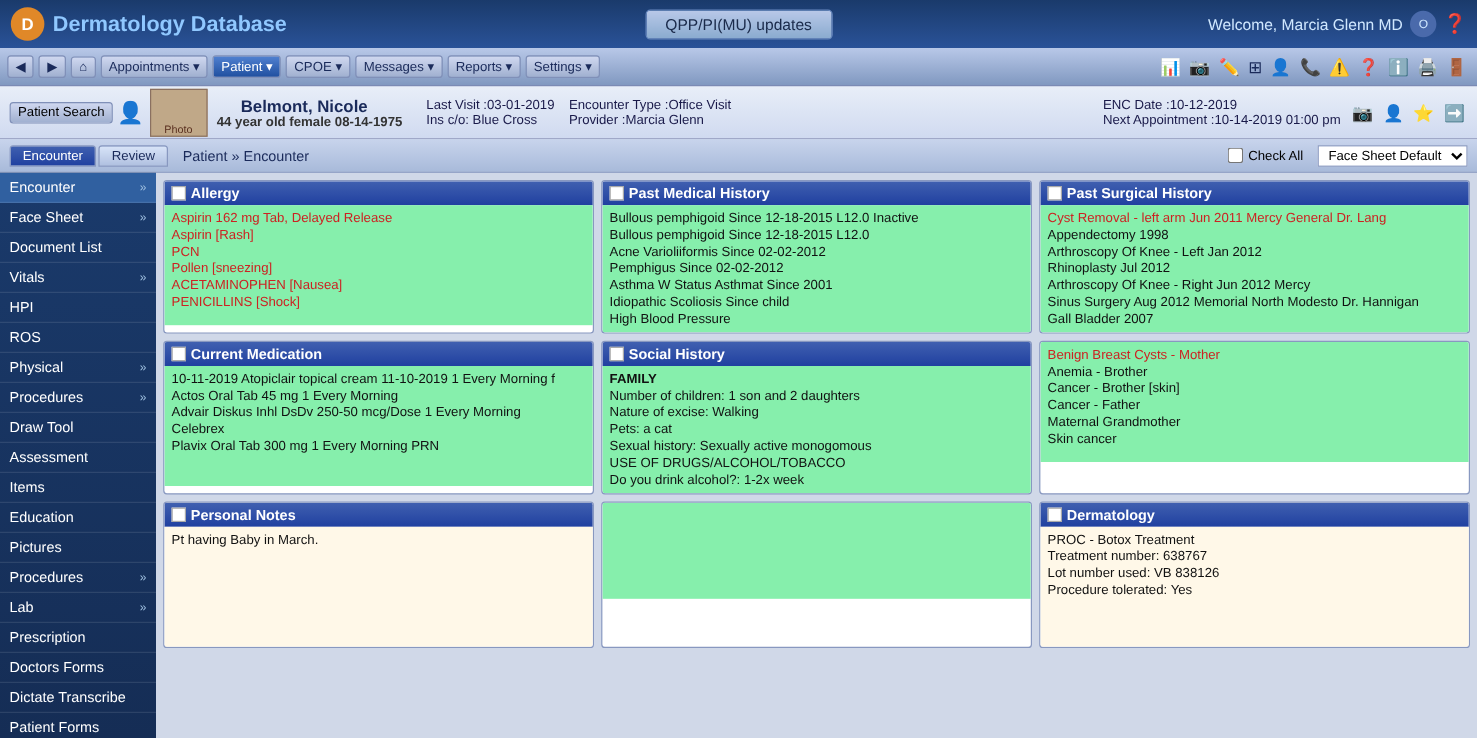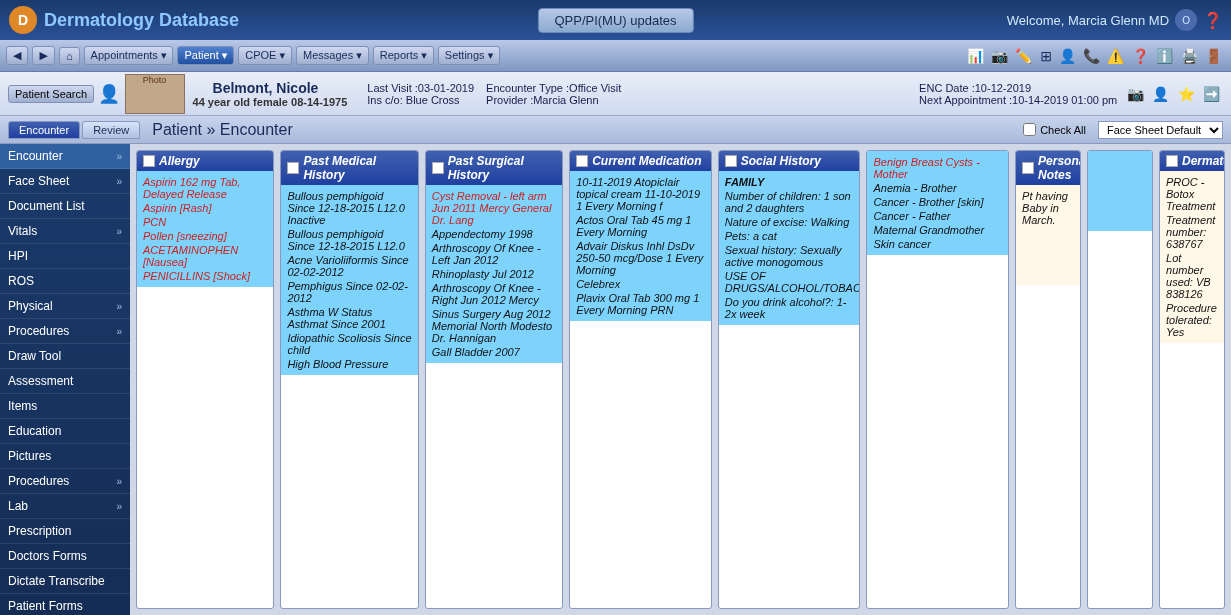--- a/index.html
+++ b/index.html
@@ -39,42 +39,42 @@
     .toolbar-icons { margin-left: auto; display: flex; gap: 3px; }
     .icon-btn { background: none; border: none; cursor: pointer; font-size: 14px; color: #1a2a5a; padding: 2px; }
 
     
     .patient-bar {
       background: linear-gradient(to bottom, #e8eef8, #d0daf0);
       display: flex; align-items: center; padding: 2px 8px; height: 44px;
       border-bottom: 1px solid #a0a8c8;
     }
     .patient-search-area { display: flex; align-items: center; gap: 4px; }
-    .patient-photo { width: 60px; height: 40px; background: #c0a888; border: 1px solid #8a7060; display: flex; align-items: flex-start; justify-content: center; font-size: 10px; }
+    .patient-photo { width: 48px; height: 40px; background: #c0a888; border: 1px solid #8a7060; display: flex; align-items: flex-end; justify-content: center; font-size: 10px; }
     .patient-info-main { display: flex; flex-direction: column; margin-left: 8px; }
     .patient-name { font-size: 14px; font-weight: bold; color: #1a2a5a; padding-left: 20px; }
     .patient-details { font-size: 11px; color: #333; }
     .patient-details span.bold { font-weight: bold; }
     .encounter-details { display: flex; gap: 12px; margin-left: 20px; font-size: 11px; color: #1a1a4a; }
     .encounter-right { margin-left: auto; font-size: 11px; color: #1a1a4a; }
 
     
     .subheader {
       background: linear-gradient(to bottom, #c8d4ec, #a8bada);
       display: flex; align-items: center; padding: 2px 8px; height: 28px;
       border-bottom: 1px solid #8898c0;
     }
     .subheader-tabs { display: flex; gap: 2px; }
     .sub-tab {
       background: linear-gradient(to bottom, #d8e4f8, #b0c0e0);
       border: 1px solid #8898c0; border-radius: 3px 3px 0 0;
       padding: 2px 10px; font-size: 11px; cursor: pointer; color: #1a2a5a;
     }
     .sub-tab.active { background: linear-gradient(to bottom, #4060b0, #2040a0); color: white; }
-    .breadcrumb { font-size: 16px; color: #1a2a5a; margin-left: 12px; }
+    .breadcrumb { font-size: 12px; color: #1a2a5a; margin-left: 12px; }
     .check-all { margin-left: auto; display: flex; align-items: center; gap: 4px; font-size: 11px; }
     .face-sheet-select {
       border: 1px solid #8898c0; background: white; font-size: 11px;
       padding: 1px 4px; margin-left: 8px;
     }
 
     
     .main-layout { display: flex; height: calc(615px - 40px - 32px - 44px - 28px); }
 
     
@@ -84,36 +84,36 @@
     }
     .sidebar-item {
       display: flex; align-items: center; justify-content: space-between;
       padding: 5px 8px; color: white; font-size: 12px; cursor: pointer;
       border-bottom: 1px solid rgba(255,255,255,0.1);
     }
     .sidebar-item.active { background: #3060a0; }
     .sidebar-arrow { color: #a0c0e0; font-size: 10px; }
 
     
-    .content-area { flex: 1; overflow-y: auto; padding: 6px; display: flex; gap: 6px; font-style: italic; }
+    .content-area { flex: 1; overflow-y: auto; padding: 6px; display: flex; flex-direction: column; gap: 6px; }
 
     
     .grid-row { display: grid; grid-template-columns: 1fr 1fr 1fr; gap: 6px; }
 
     .panel {
       background: white; border: 1px solid #8898c0; border-radius: 3px;
       overflow: hidden;
     }
     .panel-header {
       background: linear-gradient(to bottom, #4060b0, #2040a0);
       color: white; padding: 3px 6px; font-size: 12px; font-weight: bold;
       display: flex; align-items: center; gap: 4px;
     }
     .panel-checkbox { width: 12px; height: 12px; background: white; border: 1px solid #aaa; flex-shrink: 0; }
-    .panel-body { padding: 4px 6px; min-height: 100px; background: #7dd3fc; }
+    .panel-body { padding: 4px 6px; min-height: 100px; background: #86efac; }
     .panel-item { font-size: 11px; padding: 1px 0; }
     .panel-item.red { color: #cc2222; }
     .panel-item.black { color: #111; }
 
     .personal-notes-body { background: #fff8e8; }
     .dermatology-body { background: #fff8e8; }
 
     .search-btn {
       background: linear-gradient(to bottom, #d0d8f0, #a0b0d0);
       border: 1px solid #8090b8; border-radius: 3px;

